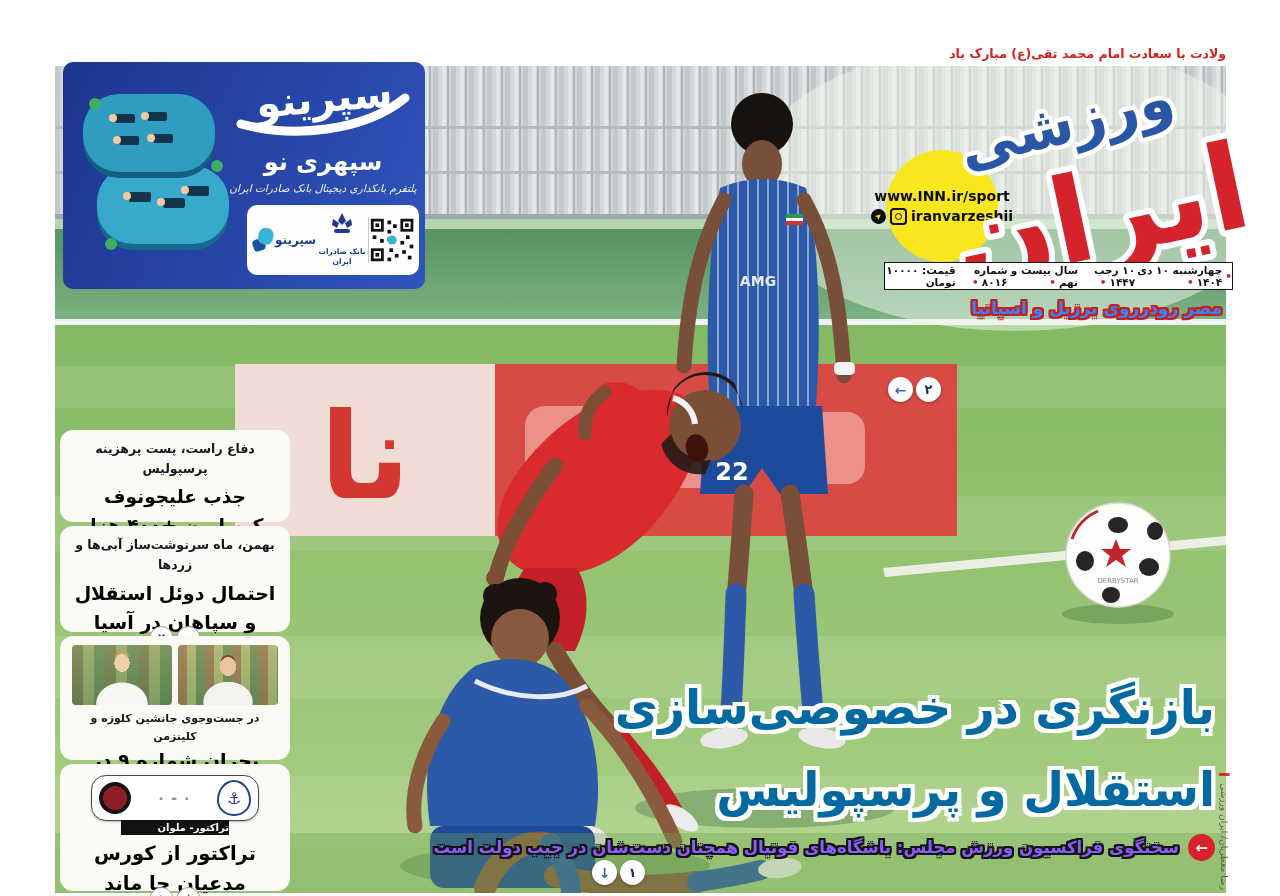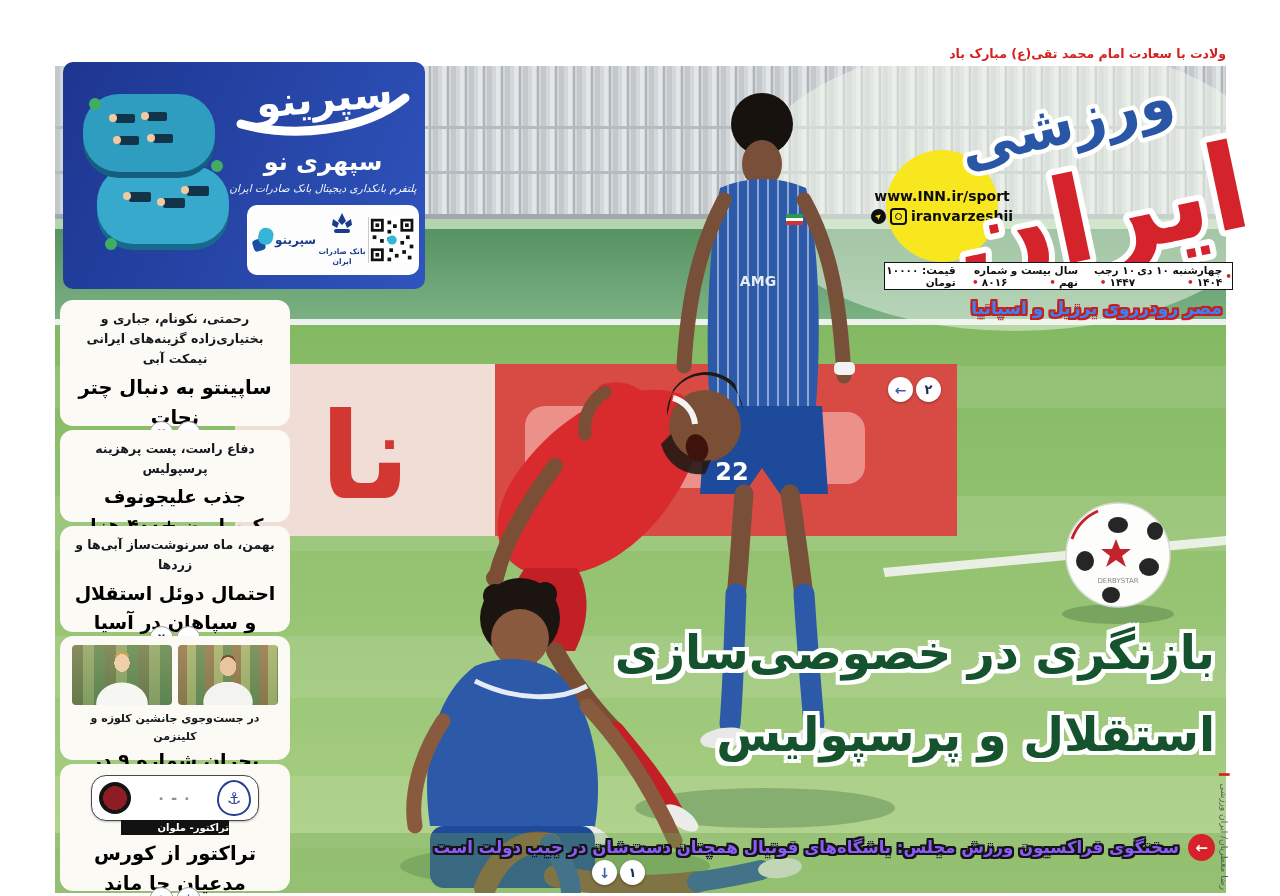--- a/index.html
+++ b/index.html
@@ -39,22 +39,22 @@
   #lead .k{font-size:17px;font-weight:bold;color:#3b82f6;}
   #lead .h{font-size:30px;font-weight:bold;color:#e02227;margin-top:8px;}
   .pgbadge{display:flex;gap:3px;}
   .pgbadge .circ{width:25px;height:25px;border-radius:50%;background:#fff;display:flex;align-items:center;
     justify-content:center;font-weight:bold;font-size:13px;color:#1c2f55;box-shadow:0 1px 3px rgba(0,0,0,.35);}
   .pgbadge .arrow{color:#3f5fa8;font-size:14px;}
   #lead-badge{left:888px;top:377px;z-index:5;}
   #main-badge{left:592px;top:860px;z-index:5;}
 
   
-  #main-headline{right:65px;top:612px;direction:rtl;text-align:right;font-size:47px;font-weight:bold;
-    color:#14532d;line-height:82px;z-index:5;}
+  #main-headline{right:65px;top:667px;direction:rtl;text-align:right;font-size:47px;font-weight:bold;
+    color:#0369a1;line-height:82px;z-index:5;}
   #subline-row{right:65px;top:834px;display:flex;direction:rtl;align-items:center;gap:9px;z-index:5;}
   #subline-row .red-dot{width:27px;height:27px;border-radius:50%;background:#d7222b;color:#fff;display:flex;
     align-items:center;justify-content:center;font-size:15px;font-weight:bold;flex:0 0 auto;}
   #subline-row .t{font-size:16.5px;font-weight:bold;color:#8b5cf6;white-space:nowrap;}
 
   
   #credit{left:1229px;top:758px;width:14px;height:132px;z-index:4;}
   #credit .in{position:absolute;left:0;top:0;width:132px;white-space:nowrap;font-size:9px;color:#5a5a5a;
     transform:rotate(90deg);transform-origin:left top;direction:rtl;}
   #credit .mark{color:#d6231f;font-weight:bold;}
@@ -385,30 +385,20 @@
         <g fill="#111111">
             <rect x="7" y="7" width="4" height="4"></rect>
             <rect x="39" y="7" width="4" height="4"></rect>
             <rect x="7" y="39" width="4" height="4"></rect>
           </g>
         <circle cx="25" cy="25" r="5" fill="#35b6d9"></circle>
       </svg>
     </div>
   </div>
 
-  <div class="card" style="top:300px;height:126px">
-    <div class="kicker">رحمتی، نکونام، جباری و بختیاری‌زاده گزینه‌های ایرانی نیمکت آبی</div>
-    <div class="chead">ساپینتو به دنبال چتر نجات</div>
-    <div class="divider">
-      <span class="pgbadge">
-          <span class="circ arrow">←</span>
-          <span class="circ">۷</span>
-        </span>
-    </div>
-  </div>
 
   <div class="card" style="top:430px;height:92px">
     <div class="kicker">دفاع راست، پست پرهزینه پرسپولیس</div>
     <div class="chead" style="font-size:18.5px">جذب علیجونوف یک‌میلیون +۴۰۰ هزار دلار</div>
     <div class="divider">
       <span class="pgbadge">
           <span class="circ arrow">←</span>
           <span class="circ">۶</span>
         </span>
     </div>

